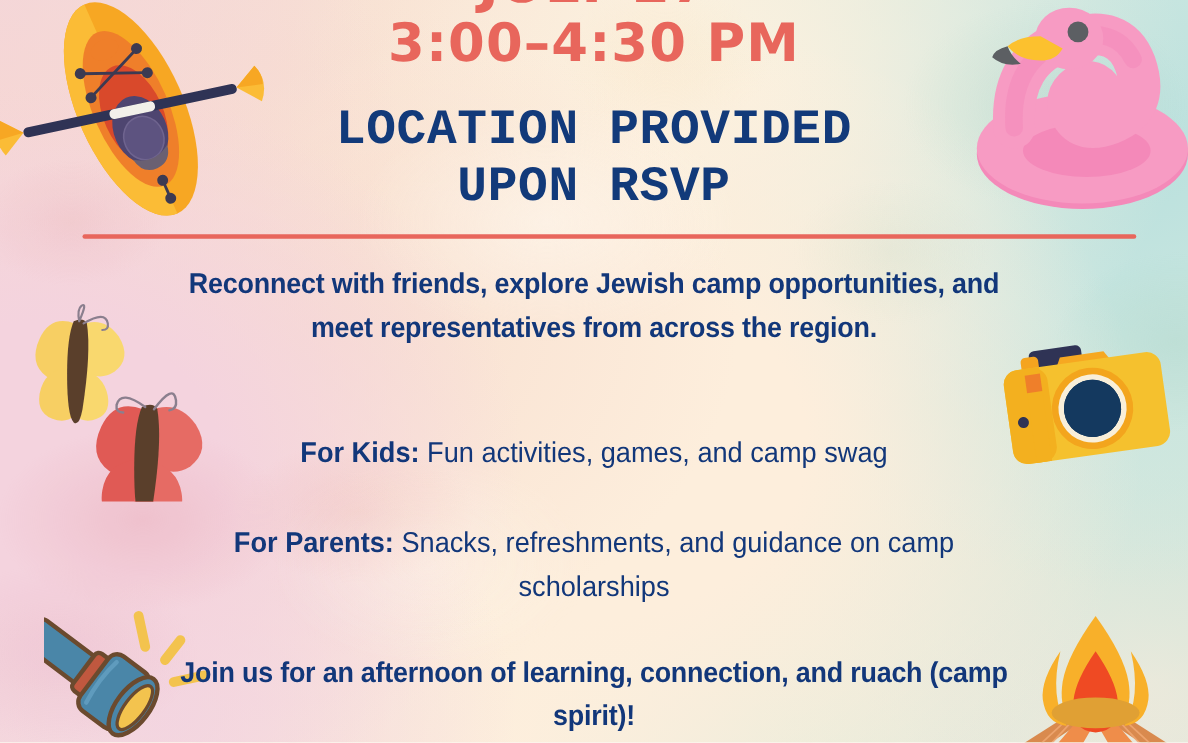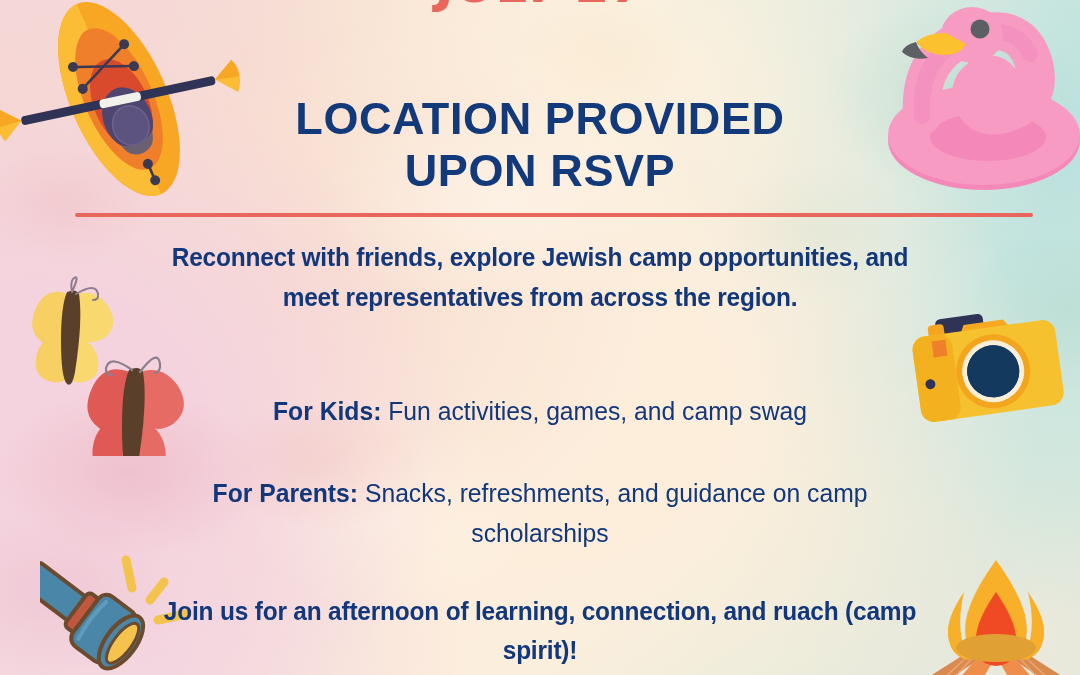--- a/index.html
+++ b/index.html
@@ -62,21 +62,21 @@
   .time-line {
     position:absolute; top:15px; left:0; right:0;
     text-align:center; color:#e8665c;
     font-family:"DejaVu Sans", sans-serif;
     font-weight:700; font-size:48px; letter-spacing:1px;
     line-height:1.04;
   }
   .loc-line {
     position:absolute; left:0; right:0;
     text-align:center; color:#123a7a;
-    font-family:Liberation Sans, sans-serif;
+    font-family:Liberation Mono, monospace;
     font-weight:700; font-size:45px; letter-spacing:.6px;
     line-height:1.02;
   }
   .loc-1 { top:96px; }
   .loc-2 { top:148px; }
 
   .divider {
     position:absolute; top:213px; left:75px; width:958px; height:4px;
     background:#e8665c; border-radius:2px;
   }
@@ -248,20 +248,21 @@
       <path d="M116 40 q18 26 16 44 q-3 22 -22 24 q16 -26 6 -68Z" fill="#f8b02a"></path>
       <path d="M84 40 q18 26 20 44 q4 28 -20 30 q-24 -2 -20 -30 q2 -18 20 -44Z" fill="#ef4a23"></path>
       <ellipse cx="84" cy="96" rx="40" ry="14" fill="#e0a034"></ellipse>
     </g>
   </svg>
 
   <div class="content">
 
     <div class="clipped-line">JULY 27</div>
 
+    <div class="time-line">3:00–4:30 PM</div>
 
     <div class="loc-line loc-1">LOCATION PROVIDED</div>
     <div class="loc-line loc-2">UPON RSVP</div>
 
     <div class="divider"></div>
 
     <div class="body-block para-intro">Reconnect with friends, explore Jewish camp opportunities, and meet representatives from across the region.</div>
 
     <div class="body-block para-kids">
       <b>For Kids:</b><span> Fun activities, games, and camp swag</span>

